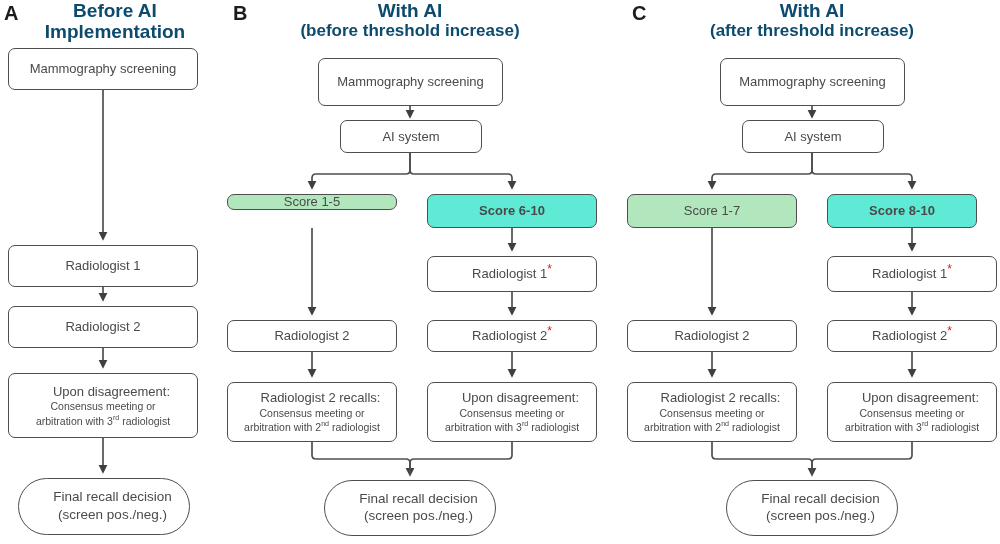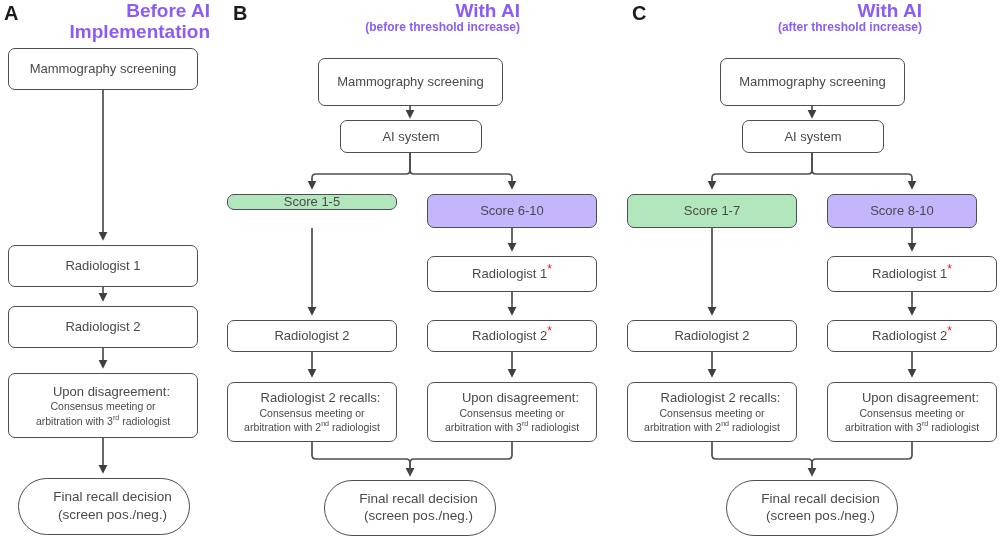--- a/index.html
+++ b/index.html
@@ -35,32 +35,32 @@
     font-size: 20px;
     font-weight: bold;
     color: #1c1c1c;
     letter-spacing: 0px;
     line-height: 1;
   }
 
   
   .panel-title {
     position: absolute;
-    text-align: right;
+    text-align: center;
     font-weight: bold;
-    color: #8b5cf6;
+    color: #0c4a6e;
     line-height: 1.12;
   }
   .panel-title .t-main {
     display: block;
     font-size: 19px;
   }
   .panel-title .t-sub {
     display: block;
-    font-size: 12px;
+    font-size: 17px;
   }
 
   
   .node {
     position: absolute;
     box-sizing: border-box;
     border: 1.6px solid #4f4f4f;
     border-radius: 7px;
     background: #ffffff;
     display: flex;
@@ -77,21 +77,21 @@
     white-space: nowrap;
   }
   .node .line2, .node .line3 {
     font-size: 10.5px;
     line-height: 1.28;
     white-space: nowrap;
   }
   .node.multiline .line1 { margin-bottom: 1px; margin-left: 17px; }
 
   .node.green { background: #b2e6bd; }
-  .node.yellow { background: #c4b5fd; }
+  .node.yellow { background: #5eead4; font-weight: bold; }
 
   .node.oval {
     border-radius: 30px;
   }
   .node.oval .line1 { font-size: 13.5px; }
 
   .ast {
     color: #ee1111;
     font-size: 12px;
     vertical-align: super;

